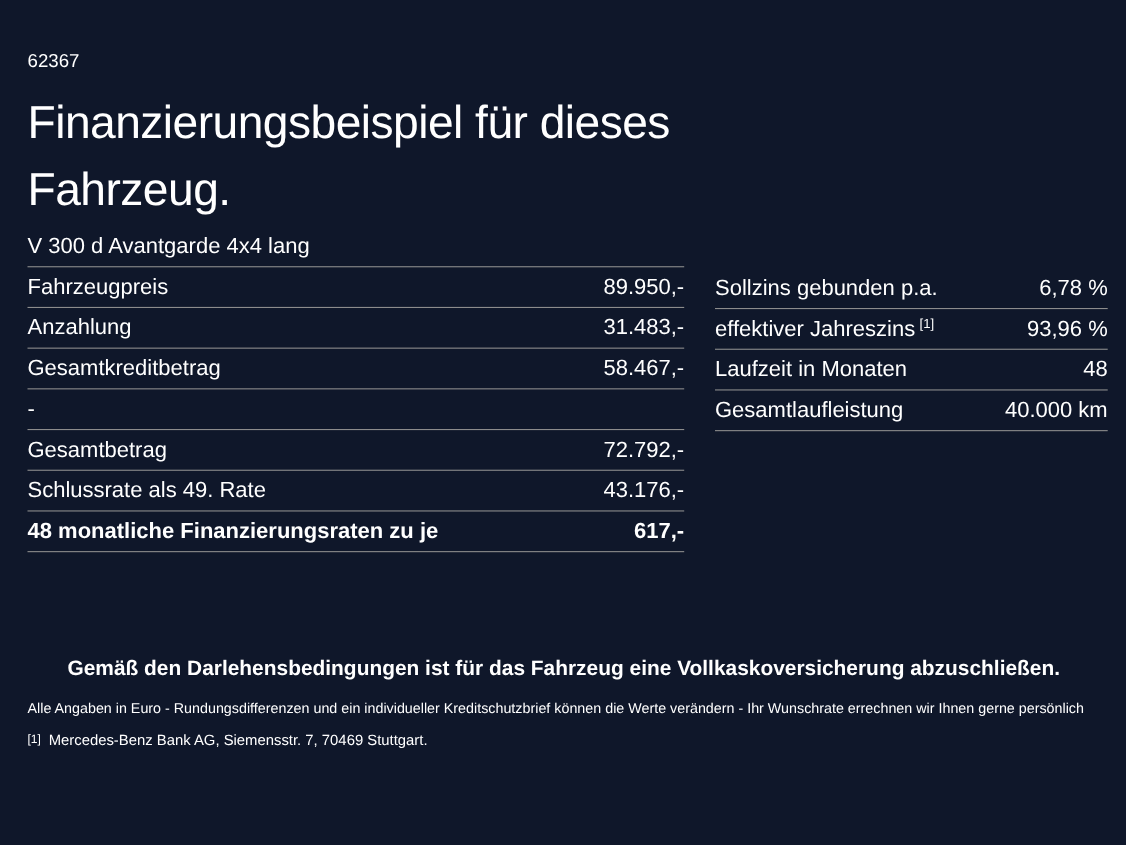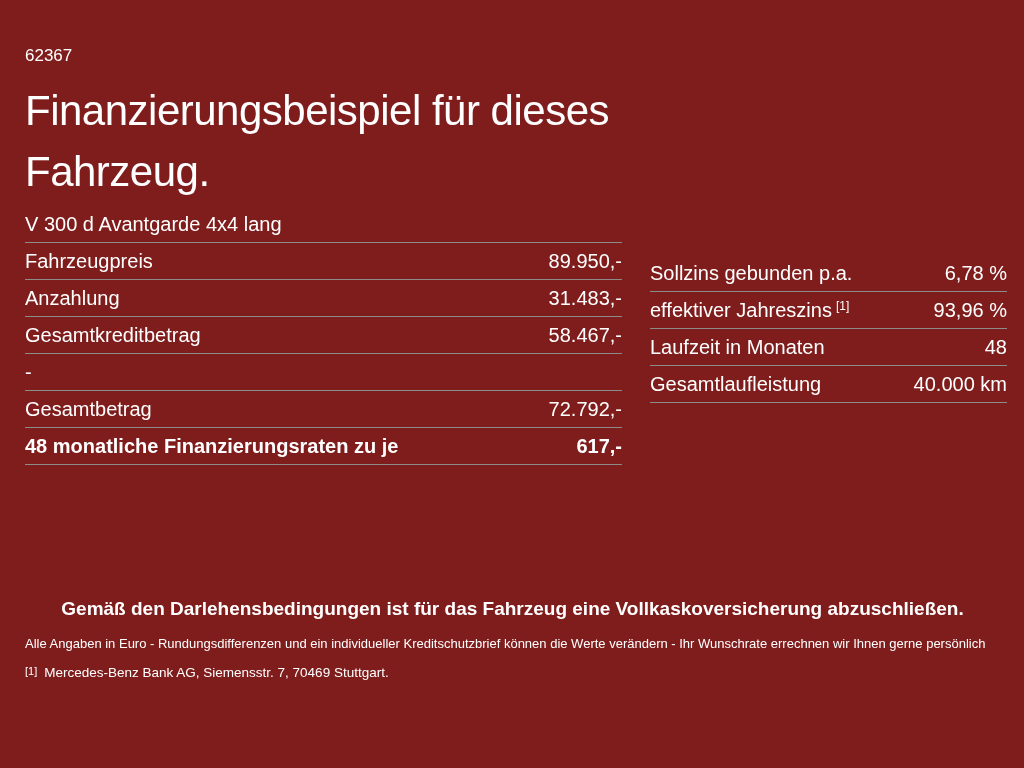--- a/index.html
+++ b/index.html
@@ -11,21 +11,21 @@
     height: 768px;
     background: #000000;
     color: #ffffff;
     font-family: "Liberation Sans", sans-serif;
     overflow: hidden;
   }
   .page {
     position: relative;
     width: 1024px;
     height: 768px;
-    background: #7f1d1d;
+    background: #0f172a;
   }
   .doc-number {
     position: absolute;
     left: 25px;
     top: 46px;
     font-size: 17px;
     font-weight: 400;
   }
   .title {
     position: absolute;
@@ -40,21 +40,21 @@
   
   .left-table {
     position: absolute;
     left: 25px;
     top: 206px;
     width: 597px;
   }
   .right-table {
     position: absolute;
     left: 650px;
-    top: 255px;
+    top: 244px;
     width: 357px;
   }
   .t-row {
     height: 36px;
     border-bottom: 1px solid #8c8c8c;
     display: flex;
     justify-content: space-between;
     align-items: center;
     font-size: 20px;
     font-weight: 400;
@@ -122,20 +122,24 @@
       <span class="label">Gesamtkreditbetrag</span>
       <span class="value">58.467,-</span>
     </div>
     <div class="t-row">
       <span class="value">-</span>
     </div>
     <div class="t-row">
       <span class="label">Gesamtbetrag</span>
       <span class="value">72.792,-</span>
     </div>
+    <div class="t-row">
+      <span class="label">Schlussrate als 49. Rate</span>
+      <span class="value">43.176,-</span>
+    </div>
     <div class="t-row bold">
       <span class="label">48 monatliche Finanzierungsraten zu je</span>
       <span class="value">617,-</span>
     </div>
   </div>
 
   <div class="right-table">
     <div class="t-row">
       <span class="label">Sollzins gebunden p.a.</span>
       <span class="value">6,78 %</span>

